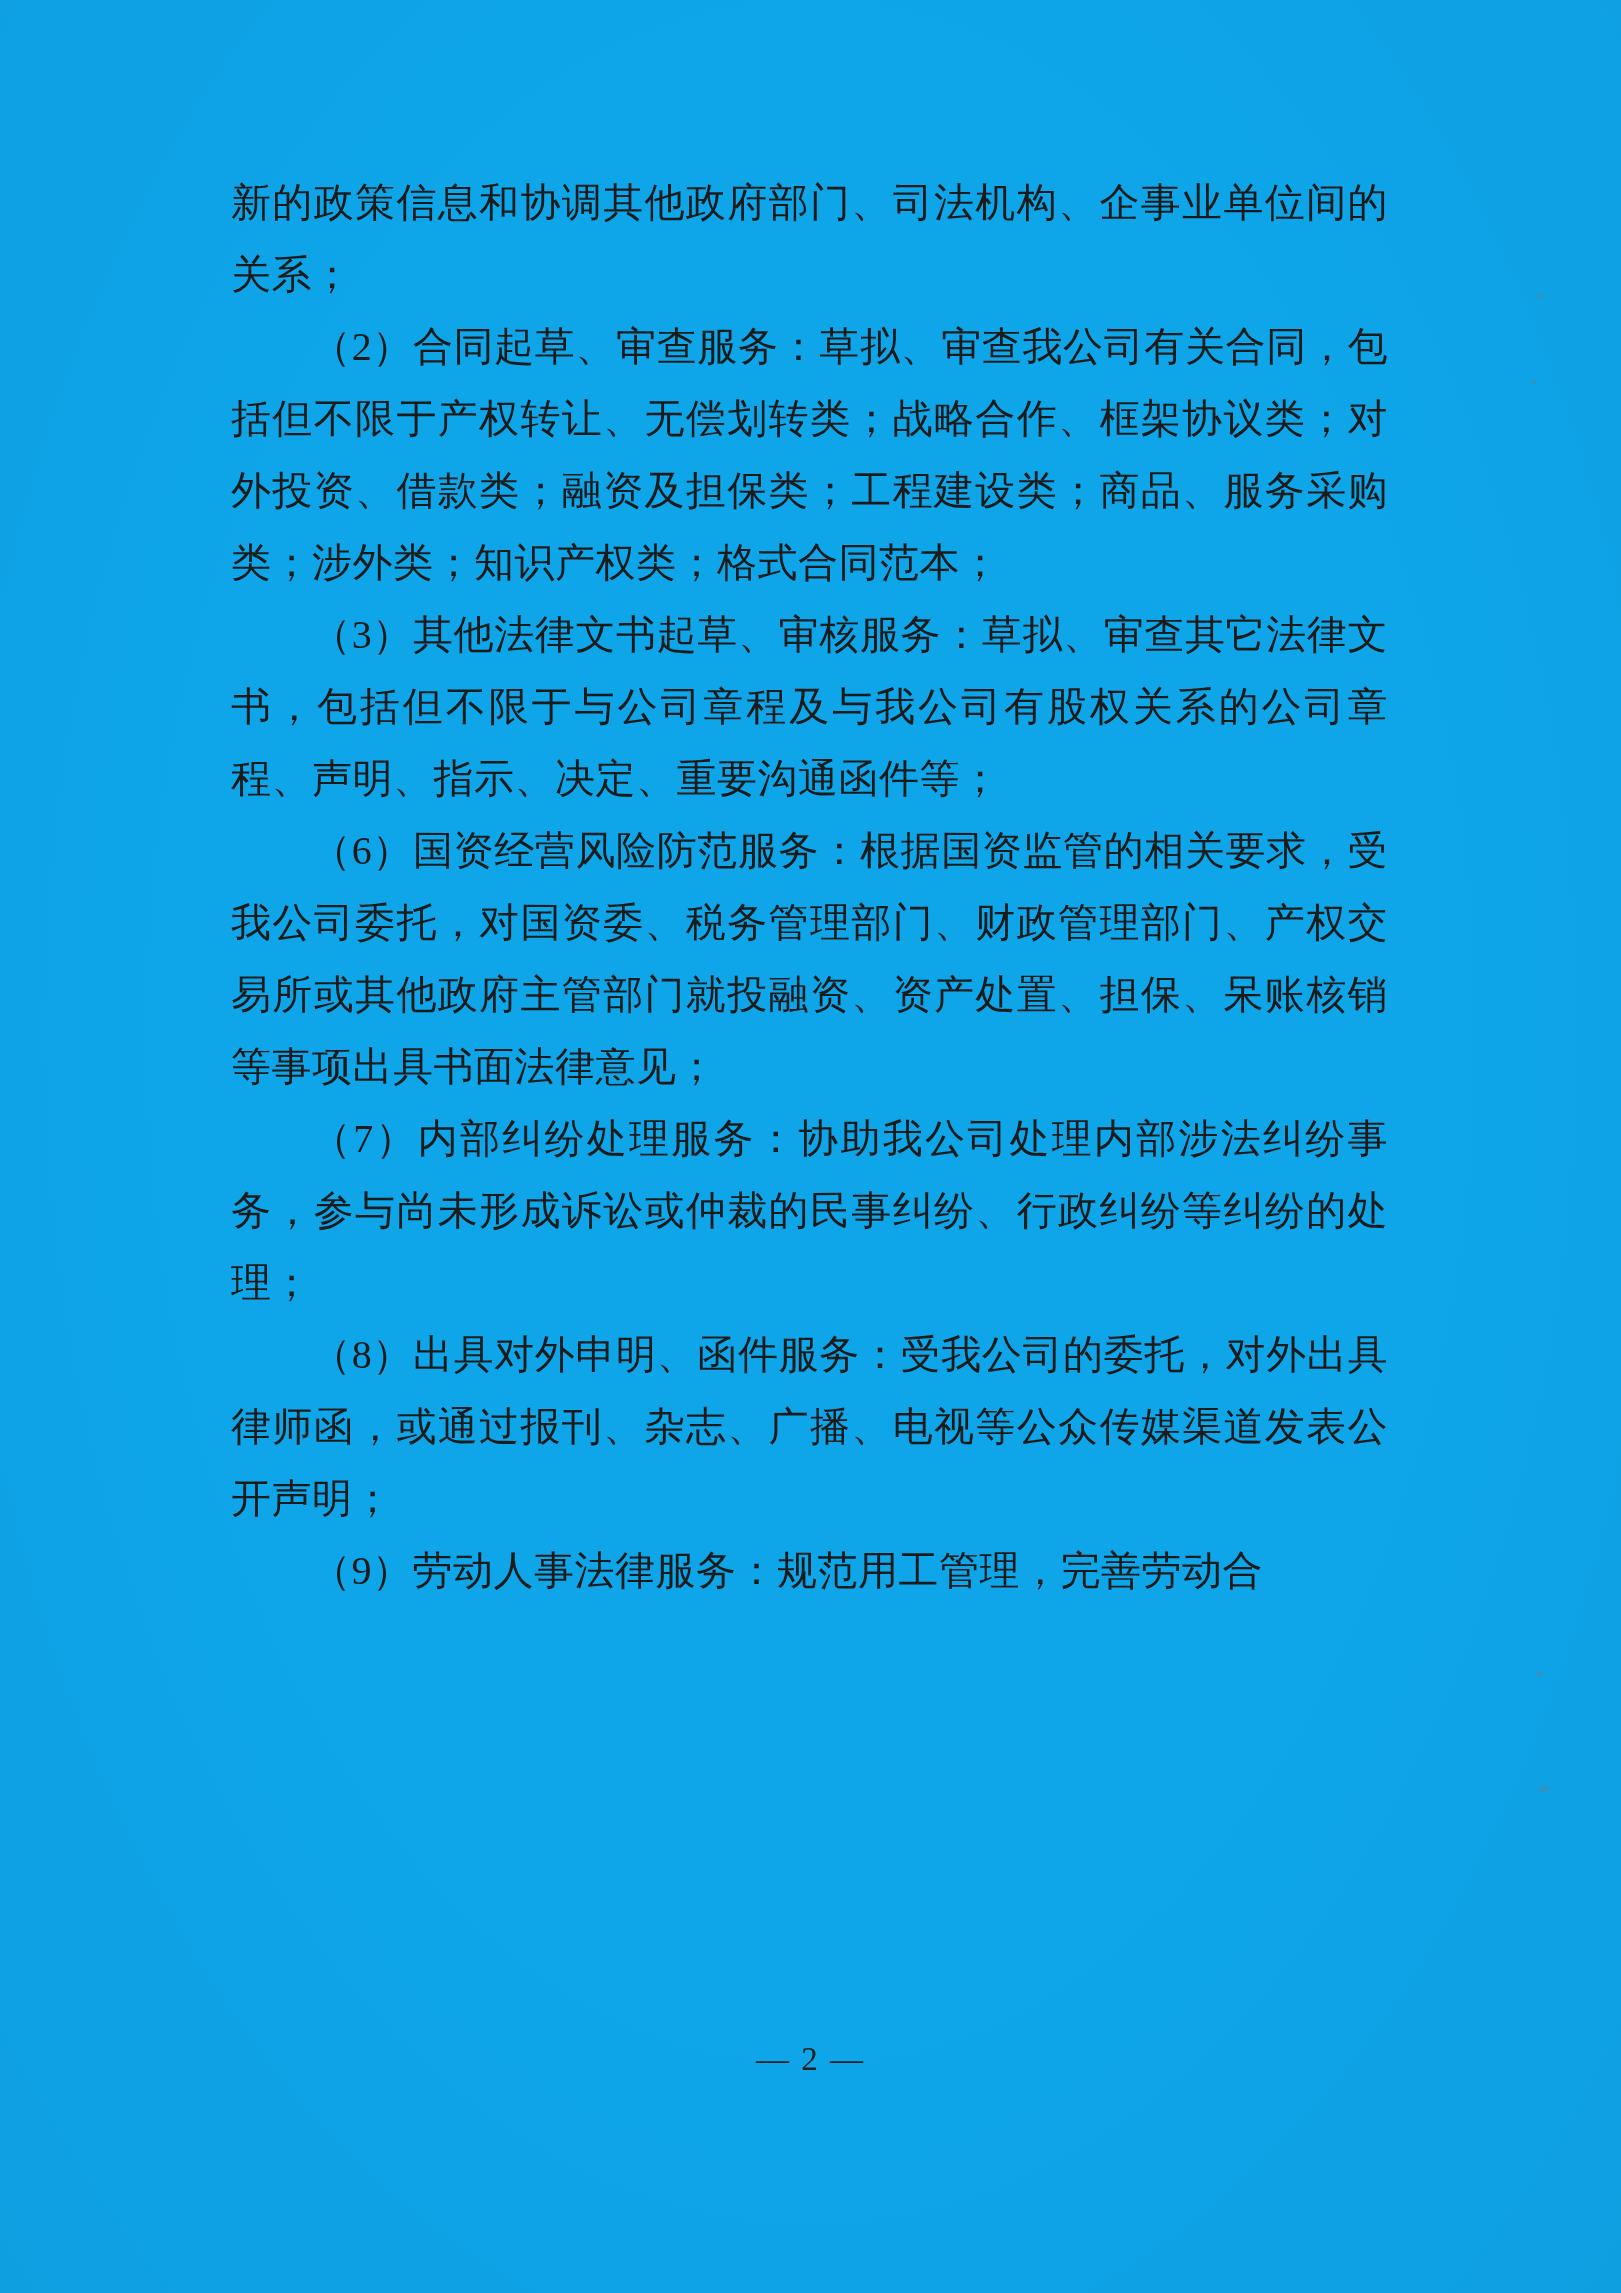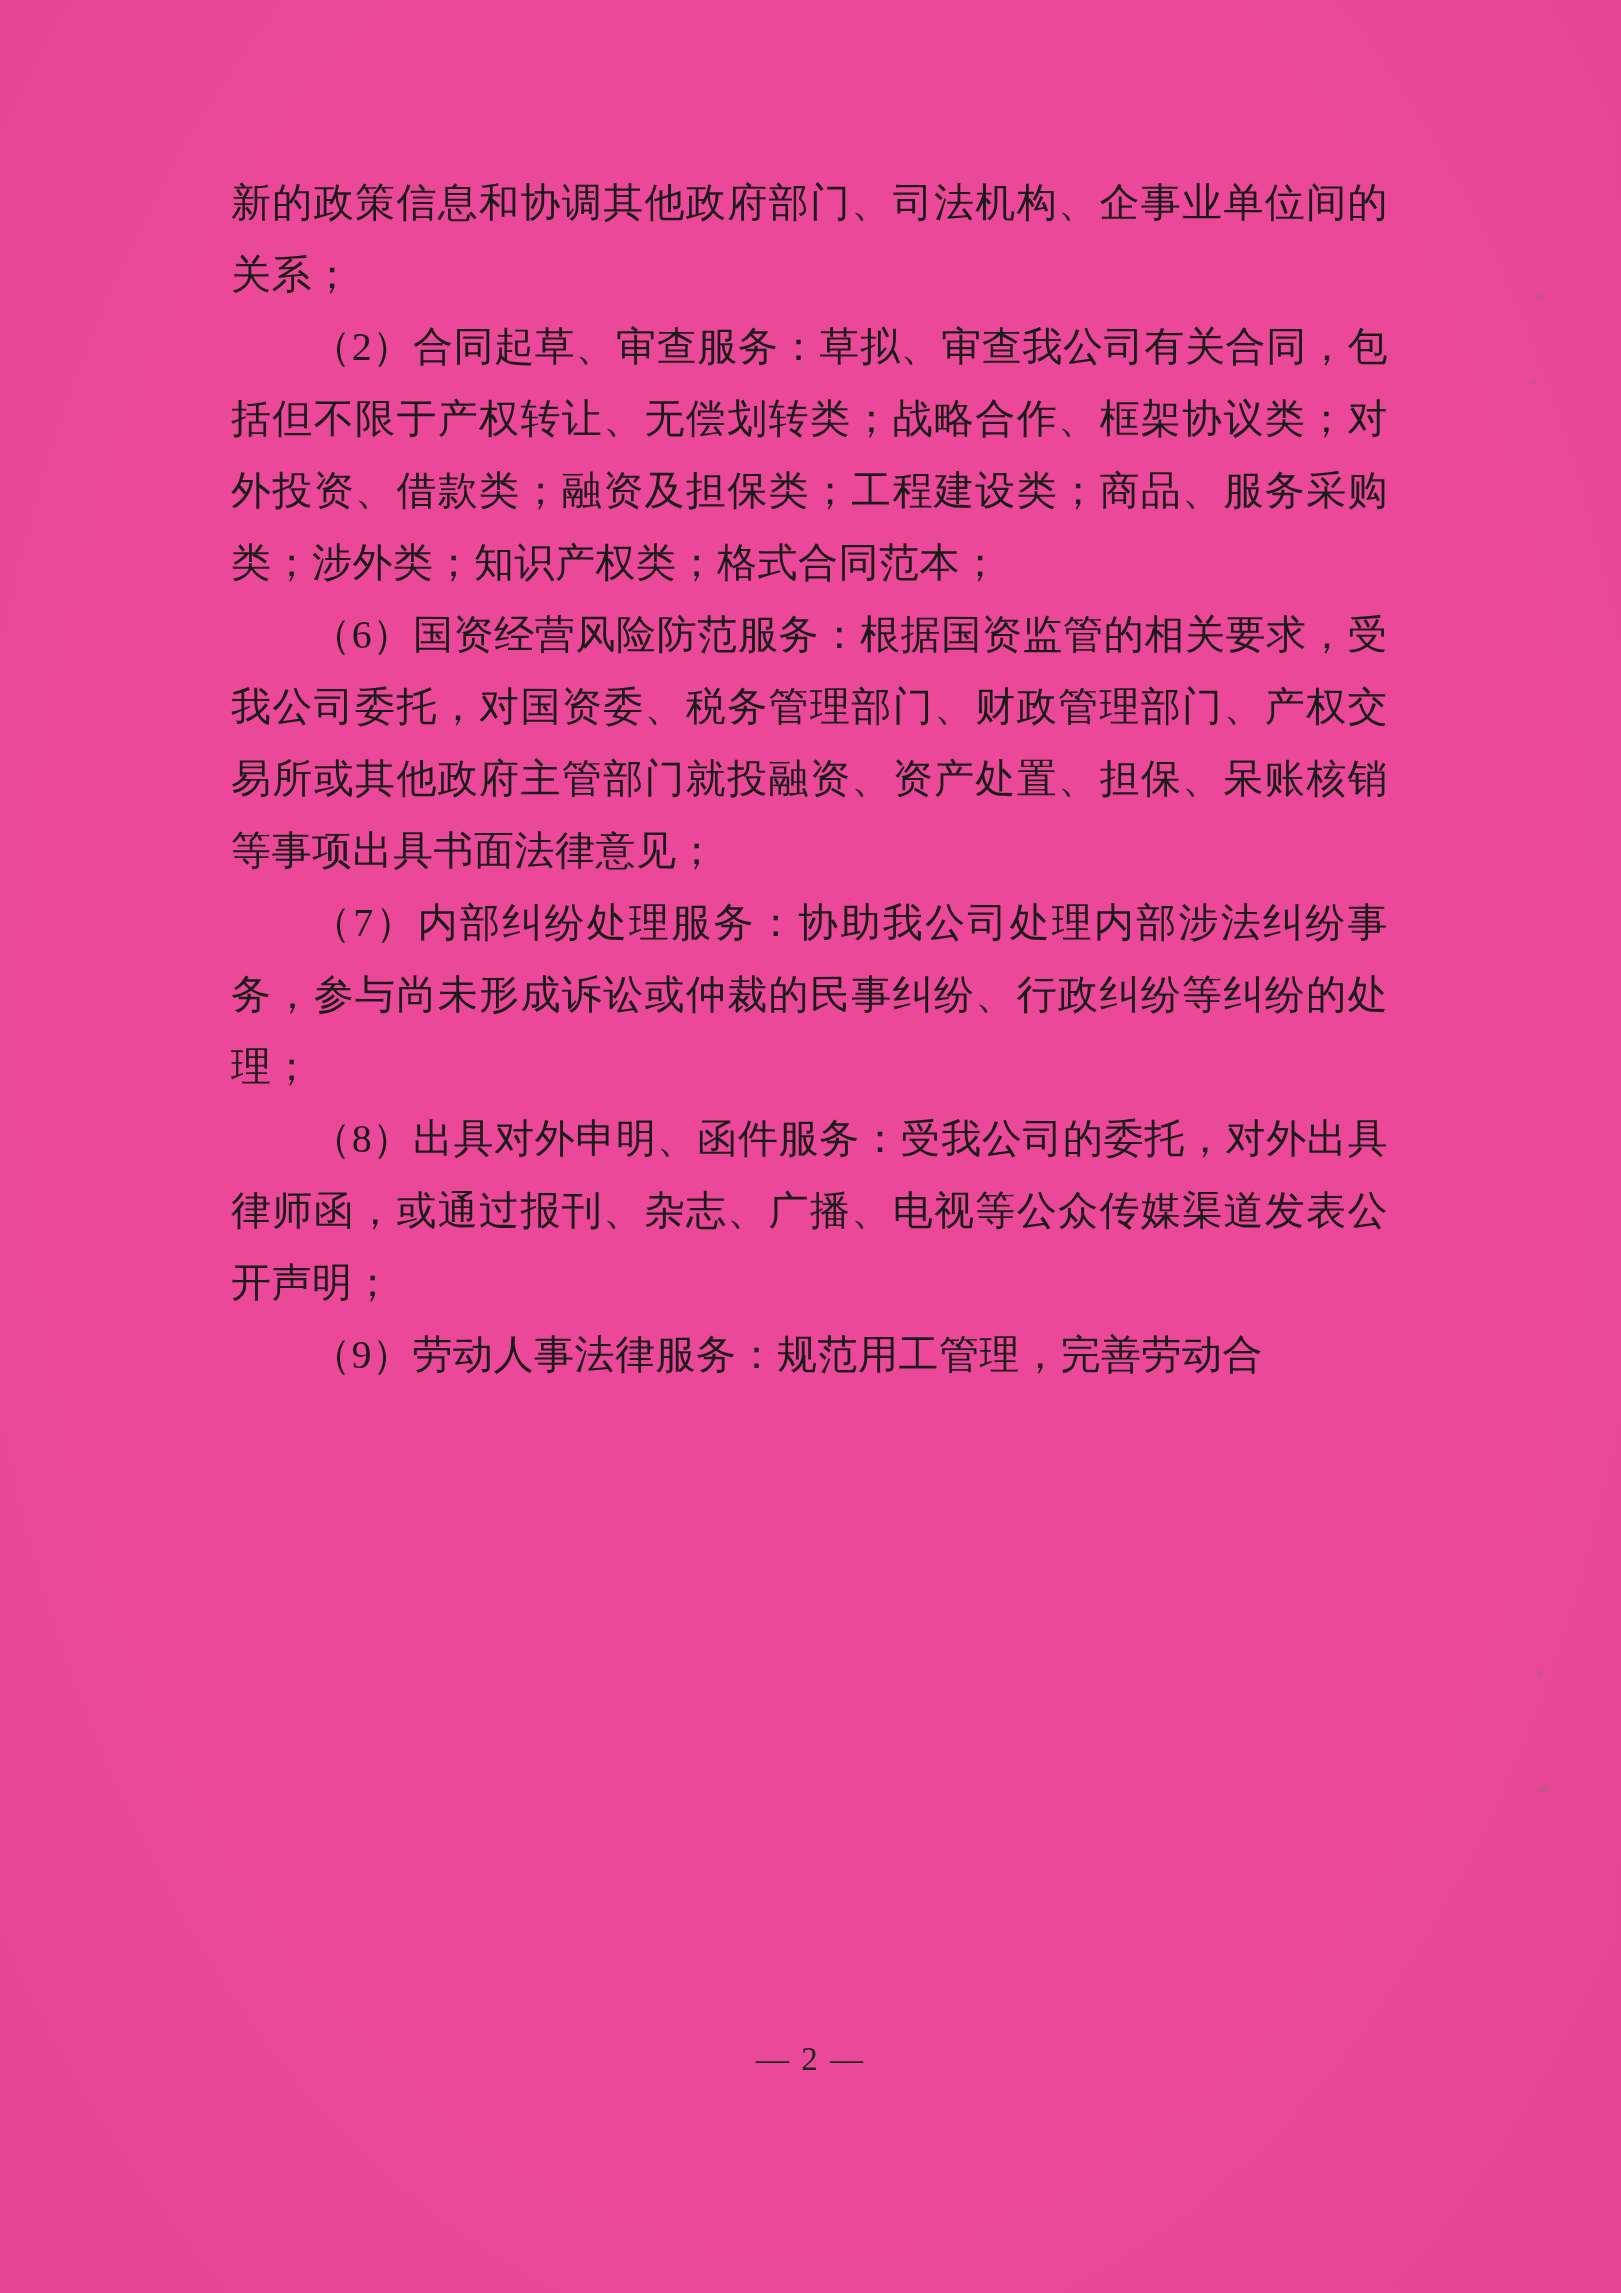--- a/index.html
+++ b/index.html
@@ -4,21 +4,21 @@
 <style>
   html, body {
     margin: 0;
     padding: 0;
     background: #ffffff;
   }
   .page {
     position: relative;
     width: 1621px;
     height: 2294px;
-    background: #ec4899;
+    background: #0ea5e9;
     overflow: hidden;
     font-family: "Liberation Serif", "DejaVu Serif", serif;
   }
   
   .paper-grain {
     position: absolute;
     inset: 0;
     background:
       radial-gradient(ellipse at 50% 45%, rgba(255,255,255,0) 55%, rgba(0,0,0,0.035) 100%);
     pointer-events: none;
@@ -71,20 +71,21 @@
   <div class="paper-grain"></div>
 
   <span class="mark m1"></span>
   <span class="mark m2"></span>
   <span class="mark m3"></span>
   <span class="mark m4"></span>
 
   <div class="content">
     <p class="para">新的政策信息和协调其他政府部门、司法机构、企事业单位间的关系；</p>
     <p class="para indent">（2）合同起草、审查服务：草拟、审查我公司有关合同，包括但不限于产权转让、无偿划转类；战略合作、框架协议类；对外投资、借款类；融资及担保类；工程建设类；商品、服务采购类；涉外类；知识产权类；格式合同范本；</p>
+    <p class="para indent">（3）其他法律文书起草、审核服务：草拟、审查其它法律文书，包括但不限于与公司章程及与我公司有股权关系的公司章程、声明、指示、决定、重要沟通函件等；</p>
     <p class="para indent">（6）国资经营风险防范服务：根据国资监管的相关要求，受我公司委托，对国资委、税务管理部门、财政管理部门、产权交易所或其他政府主管部门就投融资、资产处置、担保、呆账核销等事项出具书面法律意见；</p>
     <p class="para indent">（7）内部纠纷处理服务：协助我公司处理内部涉法纠纷事务，参与尚未形成诉讼或仲裁的民事纠纷、行政纠纷等纠纷的处理；</p>
     <p class="para indent">（8）出具对外申明、函件服务：受我公司的委托，对外出具律师函，或通过报刊、杂志、广播、电视等公众传媒渠道发表公开声明；</p>
     <p class="para indent">（9）劳动人事法律服务：规范用工管理，完善劳动合</p>
   </div>
 
   <div class="footer">— 2 —</div>
 </div>
 
 

